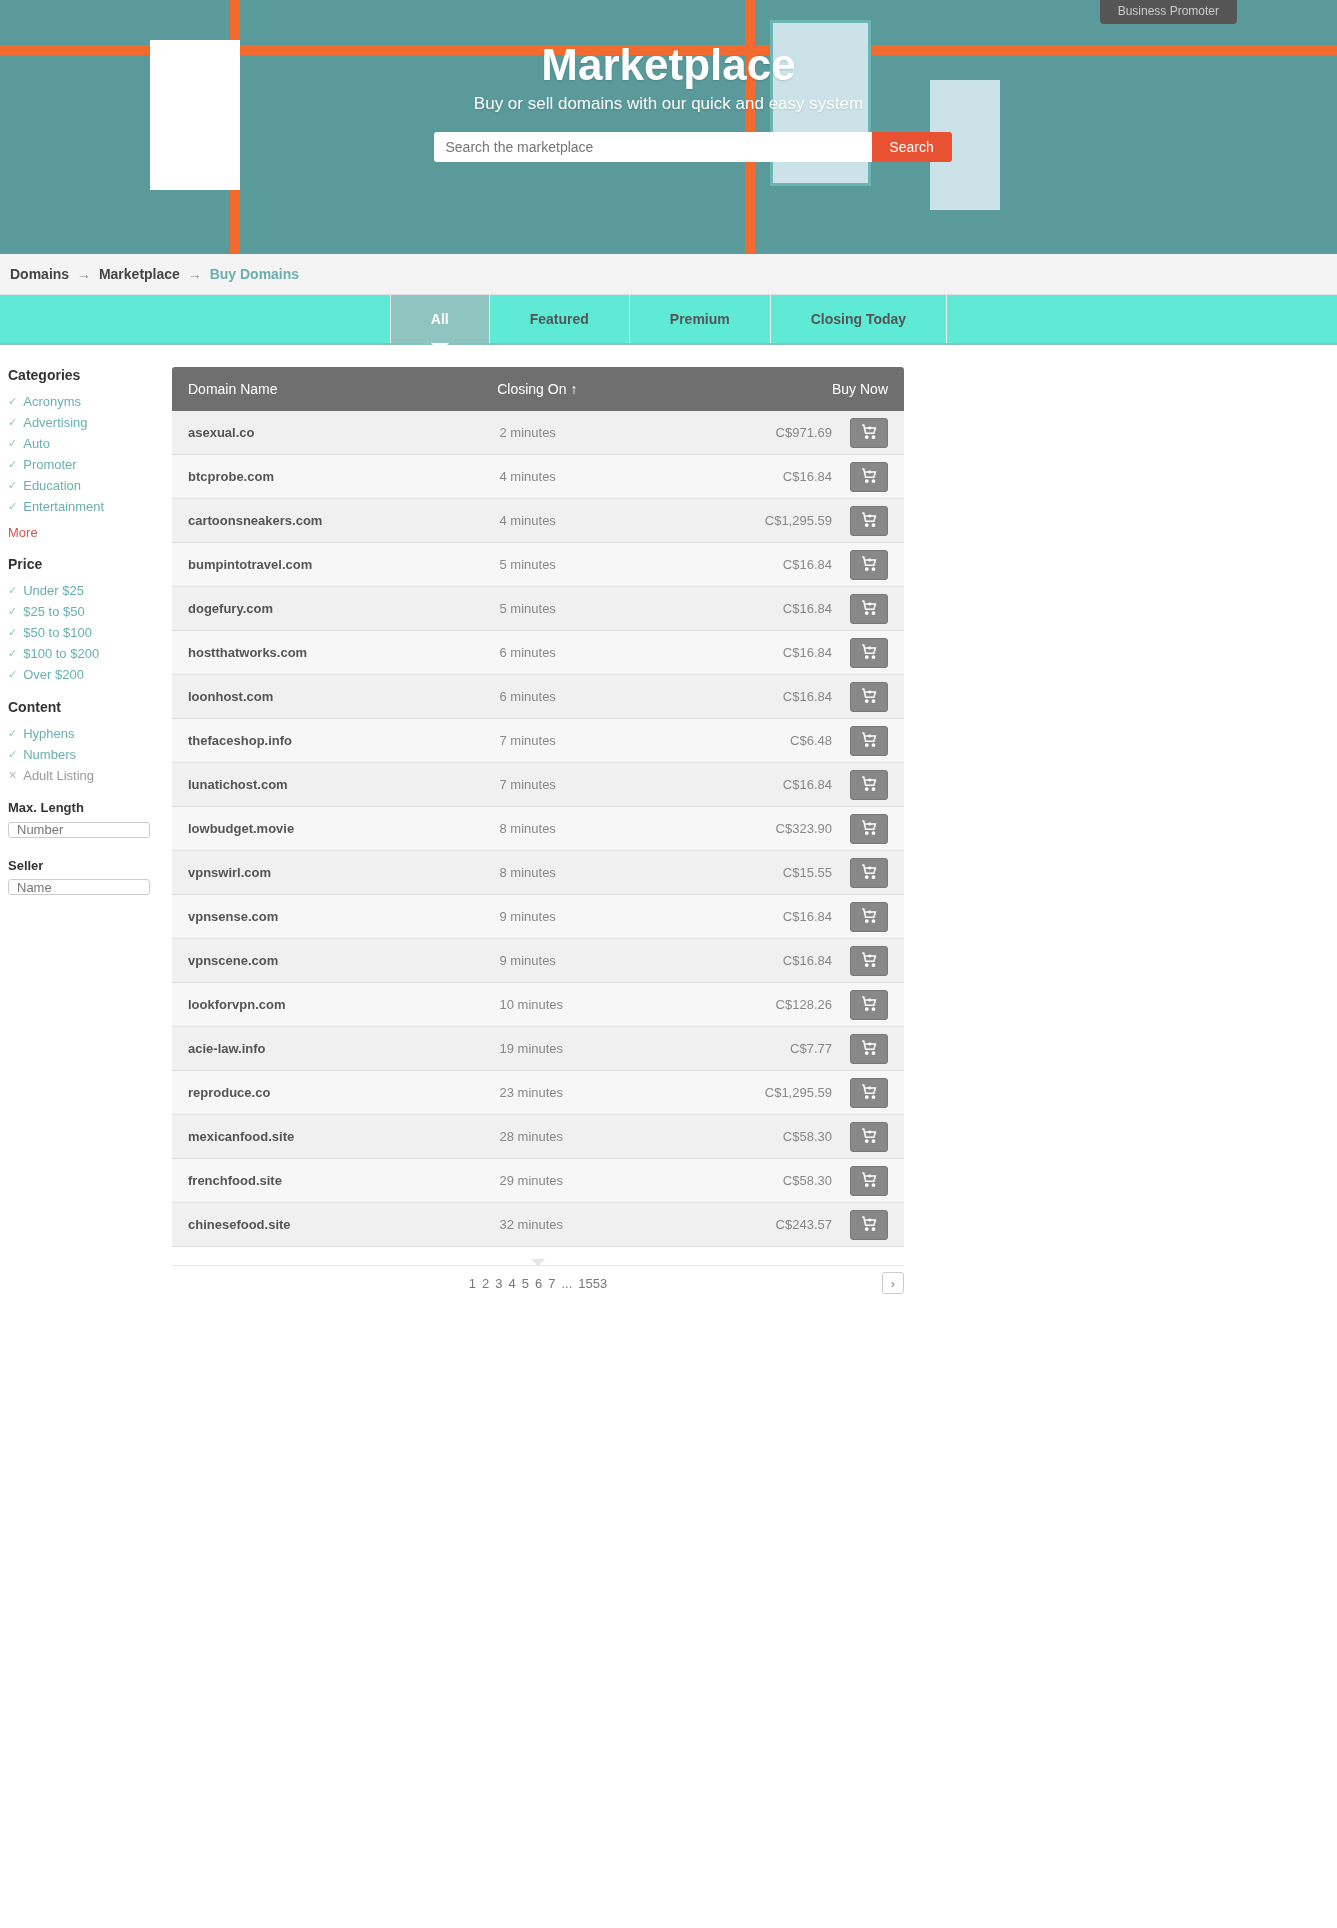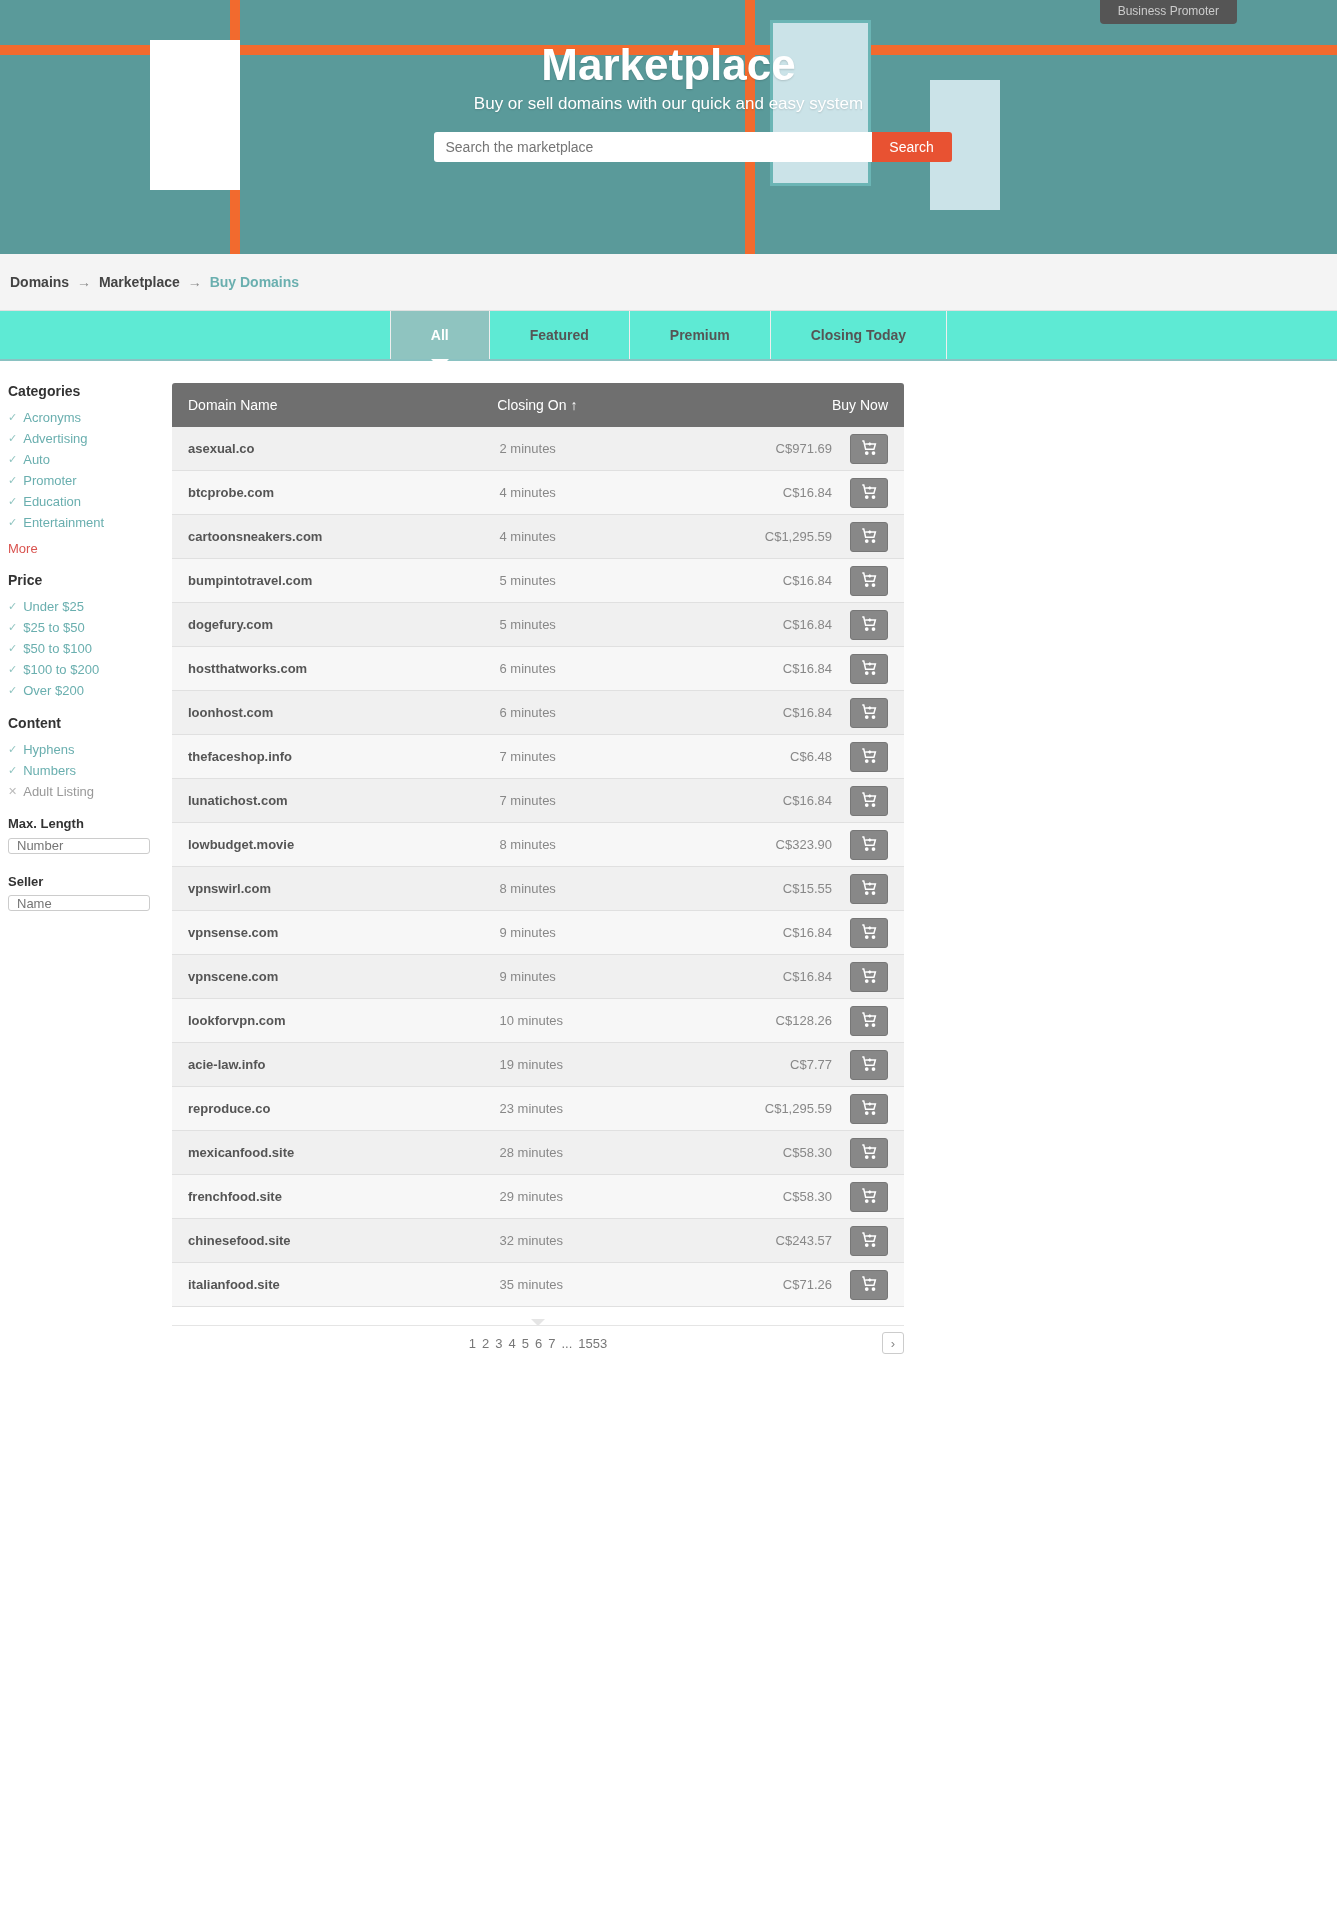--- a/index.html
+++ b/index.html
@@ -14,21 +14,21 @@
 .hero-bg::after { content:""; position:absolute; left:770px; top:20px; width:95px; height:160px; background:#cbe3e8; border:3px solid #6bb5b5; }
 .building-lines { position:absolute; left:778px; top:35px; width:78px; height:130px;
   background: repeating-linear-gradient(to bottom, #5a9a9a 0 6px, transparent 6px 16px); }
 .promo-tab { position:absolute; right:100px; top:0; background:#555; color:#ccc; padding:4px 18px 6px; font-size:12px; border-radius:0 0 4px 4px; }
 .hero-content { position:relative; text-align:center; padding-top:40px; color:#fff; }
 .hero-content h1 { font-size:44px; font-weight:600; text-shadow:0 1px 2px rgba(0,0,0,.15); }
 .hero-content p { font-size:17px; margin-top:4px; text-shadow:0 1px 2px rgba(0,0,0,.15); }
 .search-row { display:flex; justify-content:center; margin-top:18px; }
 .search-row input { width:438px; height:30px; border:none; border-radius:3px 0 0 3px; padding:8px 12px; font-size:14px; outline:none;margin-left:48px; }
 .search-row button { width:80px; height:30px; border:none; background:#e85232; color:#fff; border-radius:0 3px 3px 0; font-size:14px; cursor:pointer; }
-.breadcrumb-bar { background:#f4f4f4; border-bottom:1px solid #e0e0e0; padding:20px 10px; font-size:14px; color:#444; font-weight:600; }
+.breadcrumb-bar { background:#f4f4f4; border-bottom:1px solid #e0e0e0; padding:12px 10px; font-size:14px; color:#444; font-weight:600; }
 .breadcrumb-bar .arrow { color:#888; margin:0 4px; }
 .breadcrumb-bar .active { color:#6aafaf; }
 .tabs-wrap { border-bottom:2px solid #8ac2c2; background:#5eead4; }
 .tabs { display:flex; justify-content:center; }
 .tab { padding:16px 40px; color:#555; font-weight:600; font-size:14px; cursor:pointer; border-right:1px solid #eee; position:relative; }
 .tab:first-child { border-left:1px solid #eee; }
 .tab.selected { background:#8fc4c0; color:#fff; }
 .tab.selected::after { content:""; position:absolute; bottom:-9px; left:50%; transform:translateX(-50%); width:0; height:0; border:9px solid transparent; border-top-color:#fff; border-bottom:none; }
 .tab.selected::before { content:""; position:absolute; bottom:-2px; left:50%; transform:translateX(-50%); width:0; height:0; border:11px solid transparent; border-top-color:#8fc4c0; border-bottom:none; z-index:0; }
 .layout { display:flex; gap:22px; padding:22px 8px 10px 8px; max-width:912px; margin:0 auto 0 0; }
@@ -422,33 +422,20 @@
           <div class="pr">C$243.57</div>
           <div class="cart-btn">
             <span><svg viewBox="0 0 24 24" fill="none" stroke="currentColor" stroke-width="2">
                 <circle cx="9" cy="20" r="1.5" fill="currentColor"></circle>
                 <circle cx="18" cy="20" r="1.5" fill="currentColor"></circle>
                 <path d="M3 4h2l2.5 11h11l2-7H7"></path>
                 <path d="M13 6v4M11 8h4"></path>
               </svg></span>
           </div>
         </div>
-        <div class="t-row">
-          <div class="dn">italianfood.site</div>
-          <div class="cl">35 minutes</div>
-          <div class="pr">C$71.26</div>
-          <div class="cart-btn">
-            <span><svg viewBox="0 0 24 24" fill="none" stroke="currentColor" stroke-width="2">
-                <circle cx="9" cy="20" r="1.5" fill="currentColor"></circle>
-                <circle cx="18" cy="20" r="1.5" fill="currentColor"></circle>
-                <path d="M3 4h2l2.5 11h11l2-7H7"></path>
-                <path d="M13 6v4M11 8h4"></path>
-              </svg></span>
-          </div>
-        </div>
       </div>
     <div class="pager">
       <span id="pager-pages"><span>1</span><span>2</span><span>3</span><span>4</span><span>5</span><span>6</span><span>7</span><span>...</span><span>1553</span></span>
       <div class="next">
         <span>›</span>
       </div>
     </div>
   </main>
 </div>
 

